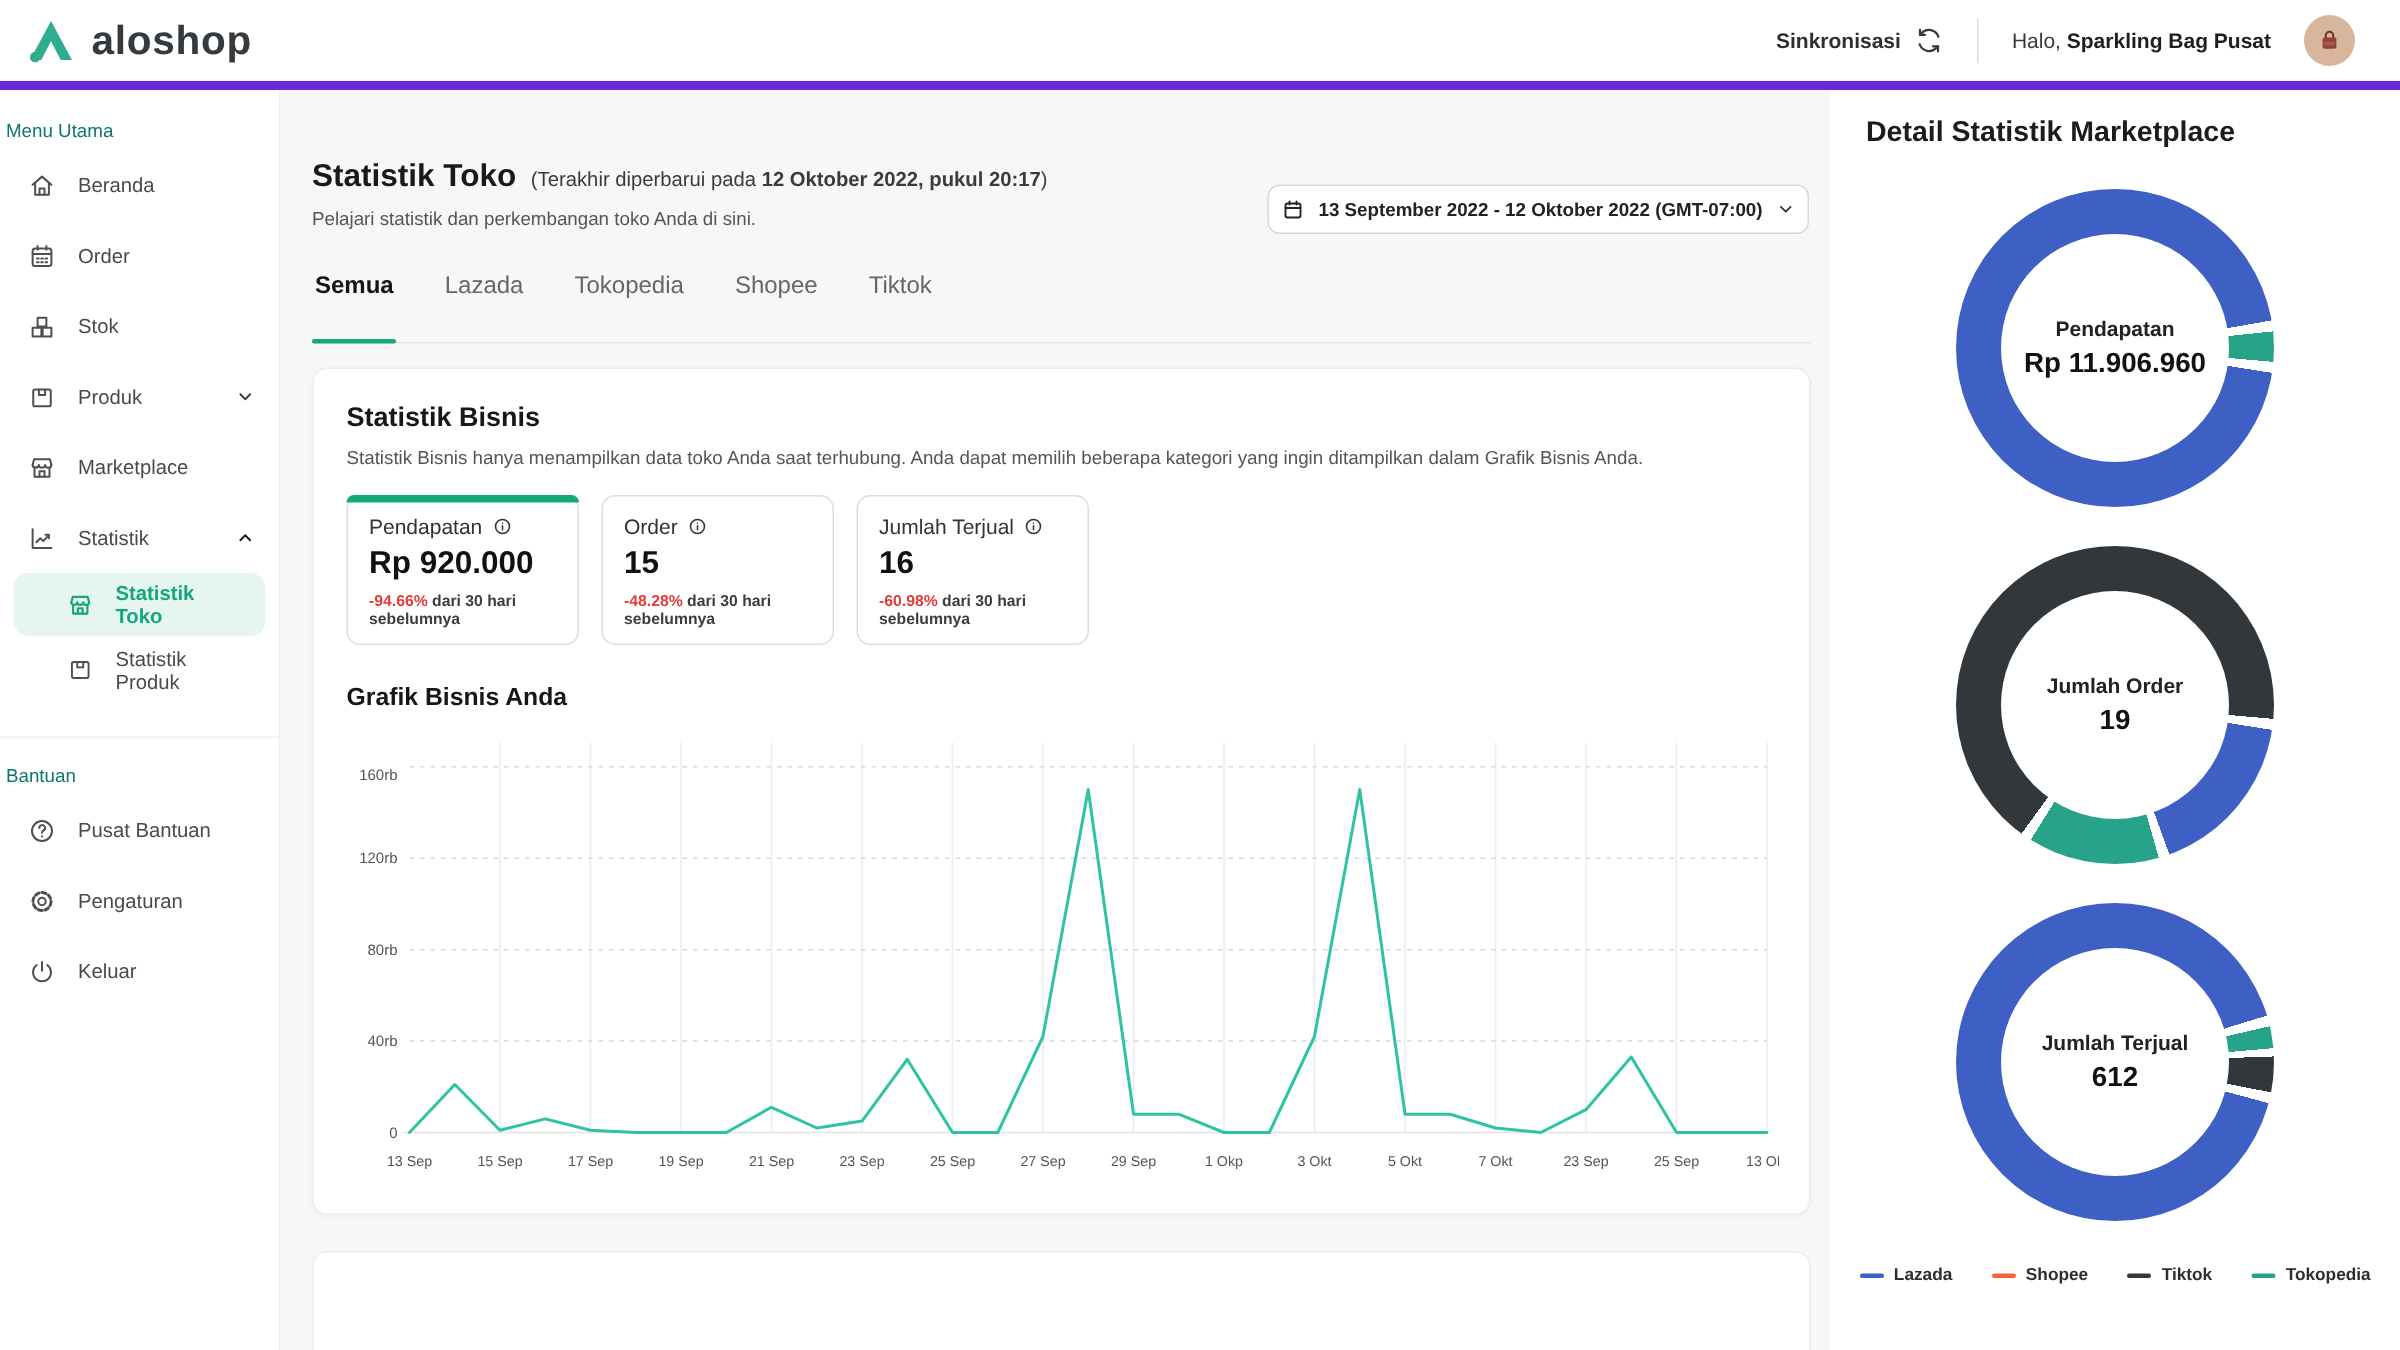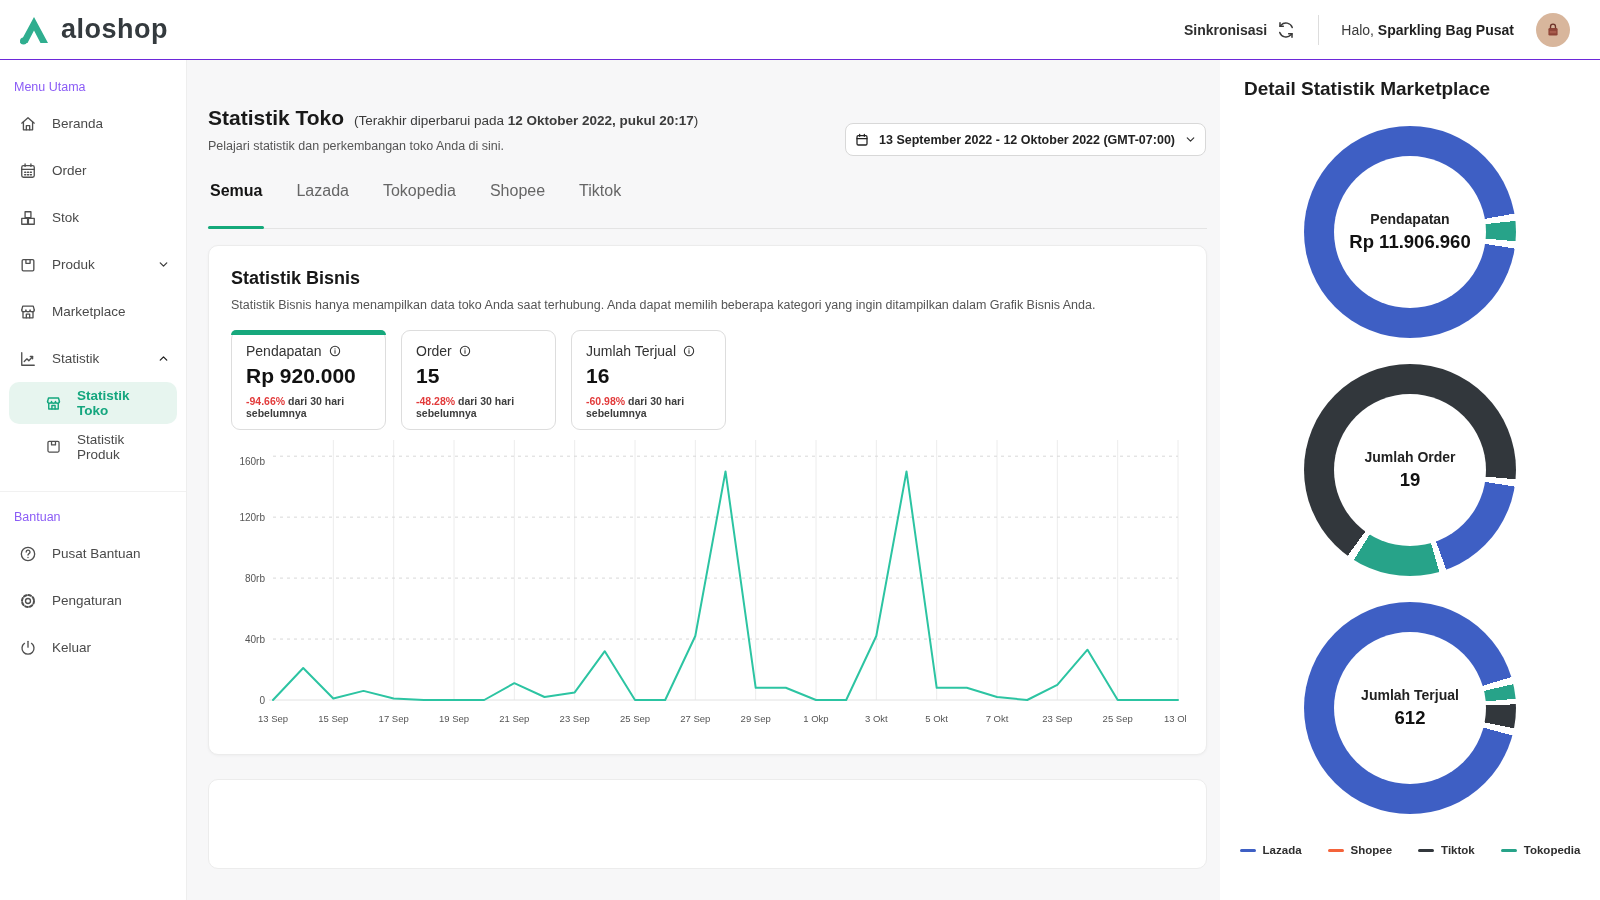--- a/index.html
+++ b/index.html
@@ -1,41 +1,41 @@
 <!DOCTYPE html>
 <html><head>
 <meta charset="utf-8">
 <style>
   * { margin:0; padding:0; box-sizing:border-box; }
   html,body { width:1600px; height:900px; overflow:hidden; background:#fff;
     font-family:"Liberation Sans", sans-serif; color:#2b2b2b; }
   svg { display:block; }
 
   
-  .topbar { height:60px; background:#fff; border-bottom:1px solid #6d28d9;
+  .topbar { height:60px; background:#fff; border-bottom:6px solid #6d28d9;
     display:flex; align-items:center; justify-content:space-between; padding:0 30px 0 16px; }
   .logo { display:flex; align-items:center; gap:9px; }
   .logo-text { font-size:27px; font-weight:bold; color:#343a3e; letter-spacing:.5px; }
   .topbar-right { display:flex; align-items:center; gap:22px;margin-left:12px; }
   .sync { display:flex; align-items:center; gap:9px; cursor:pointer; }
   .sync-label { font-size:14px; font-weight:bold; color:#2f2f2f; }
   .tb-divider { width:1px; height:30px; background:#ddd; }
   .greeting { font-size:14px; color:#3a3a3a; }
   .greeting b { color:#1f1f1f; }
   .avatar { width:34px; height:34px; border-radius:50%; background:#d8b69c;
     display:flex; align-items:center; justify-content:center; }
 
   
   .app { display:flex; height:840px; }
   .sidebar { width:187px; background:#fff; border-right:1px solid #eee; padding-top:10px; flex:none; }
   .content { flex:1; background:#f7f7f8; position:relative; padding:18px 13px 0 21px; overflow:hidden; }
   .rightpanel { width:380px; background:#fff; flex:none; padding:18px 24px; }
 
   
-  .side-section { font-size:12.5px; color:#8b5cf6; padding:10px 14px 6px; }
+  .side-section { font-size:12.5px; color:#0f766e; padding:10px 4px 6px; }
   .side-item { display:flex; align-items:center; gap:14px; height:47px; padding:0 16px 0 18px;
     font-size:13.5px; color:#4a4a4a; cursor:pointer; }
   .side-item .grow { flex:1; }
   .side-sub { padding-left:44px; height:45px; }
   .side-active { background:#e7f5ef; border-radius:10px; margin:0 9px; padding-left:35px;
     color:#14a67e; font-weight:bold; height:42px; }
   .help-block { margin-top:22px; border-top:1px solid #f1f1f1; padding-top:8px; }
   .icon { flex:none; display:flex; }
 
   
@@ -338,20 +338,21 @@
                   <circle cx="12" cy="12" r="8"></circle>
                   <path d="M12 8.2v.2M12 11.2v4.6"></path>
                 </svg>
             </span>
           </div>
           <div class="stat-value">16</div>
           <div class="stat-delta"><span class="neg">-60.98%</span><span> dari 30 hari sebelumnya</span></div>
         </div>
       </div>
 
+      <div class="chart-title">Grafik Bisnis Anda</div>
       <svg id="line-chart" width="955" height="302" viewBox="0 0 955 302">
           <line x1="102.33333333333334" y1="10" x2="102.33333333333334" y2="270" stroke="#ececec" stroke-width="1"></line>
           <line x1="162.66666666666669" y1="10" x2="162.66666666666669" y2="270" stroke="#ececec" stroke-width="1"></line>
           <line x1="223" y1="10" x2="223" y2="270" stroke="#ececec" stroke-width="1"></line>
           <line x1="283.33333333333337" y1="10" x2="283.33333333333337" y2="270" stroke="#ececec" stroke-width="1"></line>
           <line x1="343.6666666666667" y1="10" x2="343.6666666666667" y2="270" stroke="#ececec" stroke-width="1"></line>
           <line x1="404" y1="10" x2="404" y2="270" stroke="#ececec" stroke-width="1"></line>
           <line x1="464.3333333333333" y1="10" x2="464.3333333333333" y2="270" stroke="#ececec" stroke-width="1"></line>
           <line x1="524.6666666666667" y1="10" x2="524.6666666666667" y2="270" stroke="#ececec" stroke-width="1"></line>
           <line x1="585" y1="10" x2="585" y2="270" stroke="#ececec" stroke-width="1"></line>

